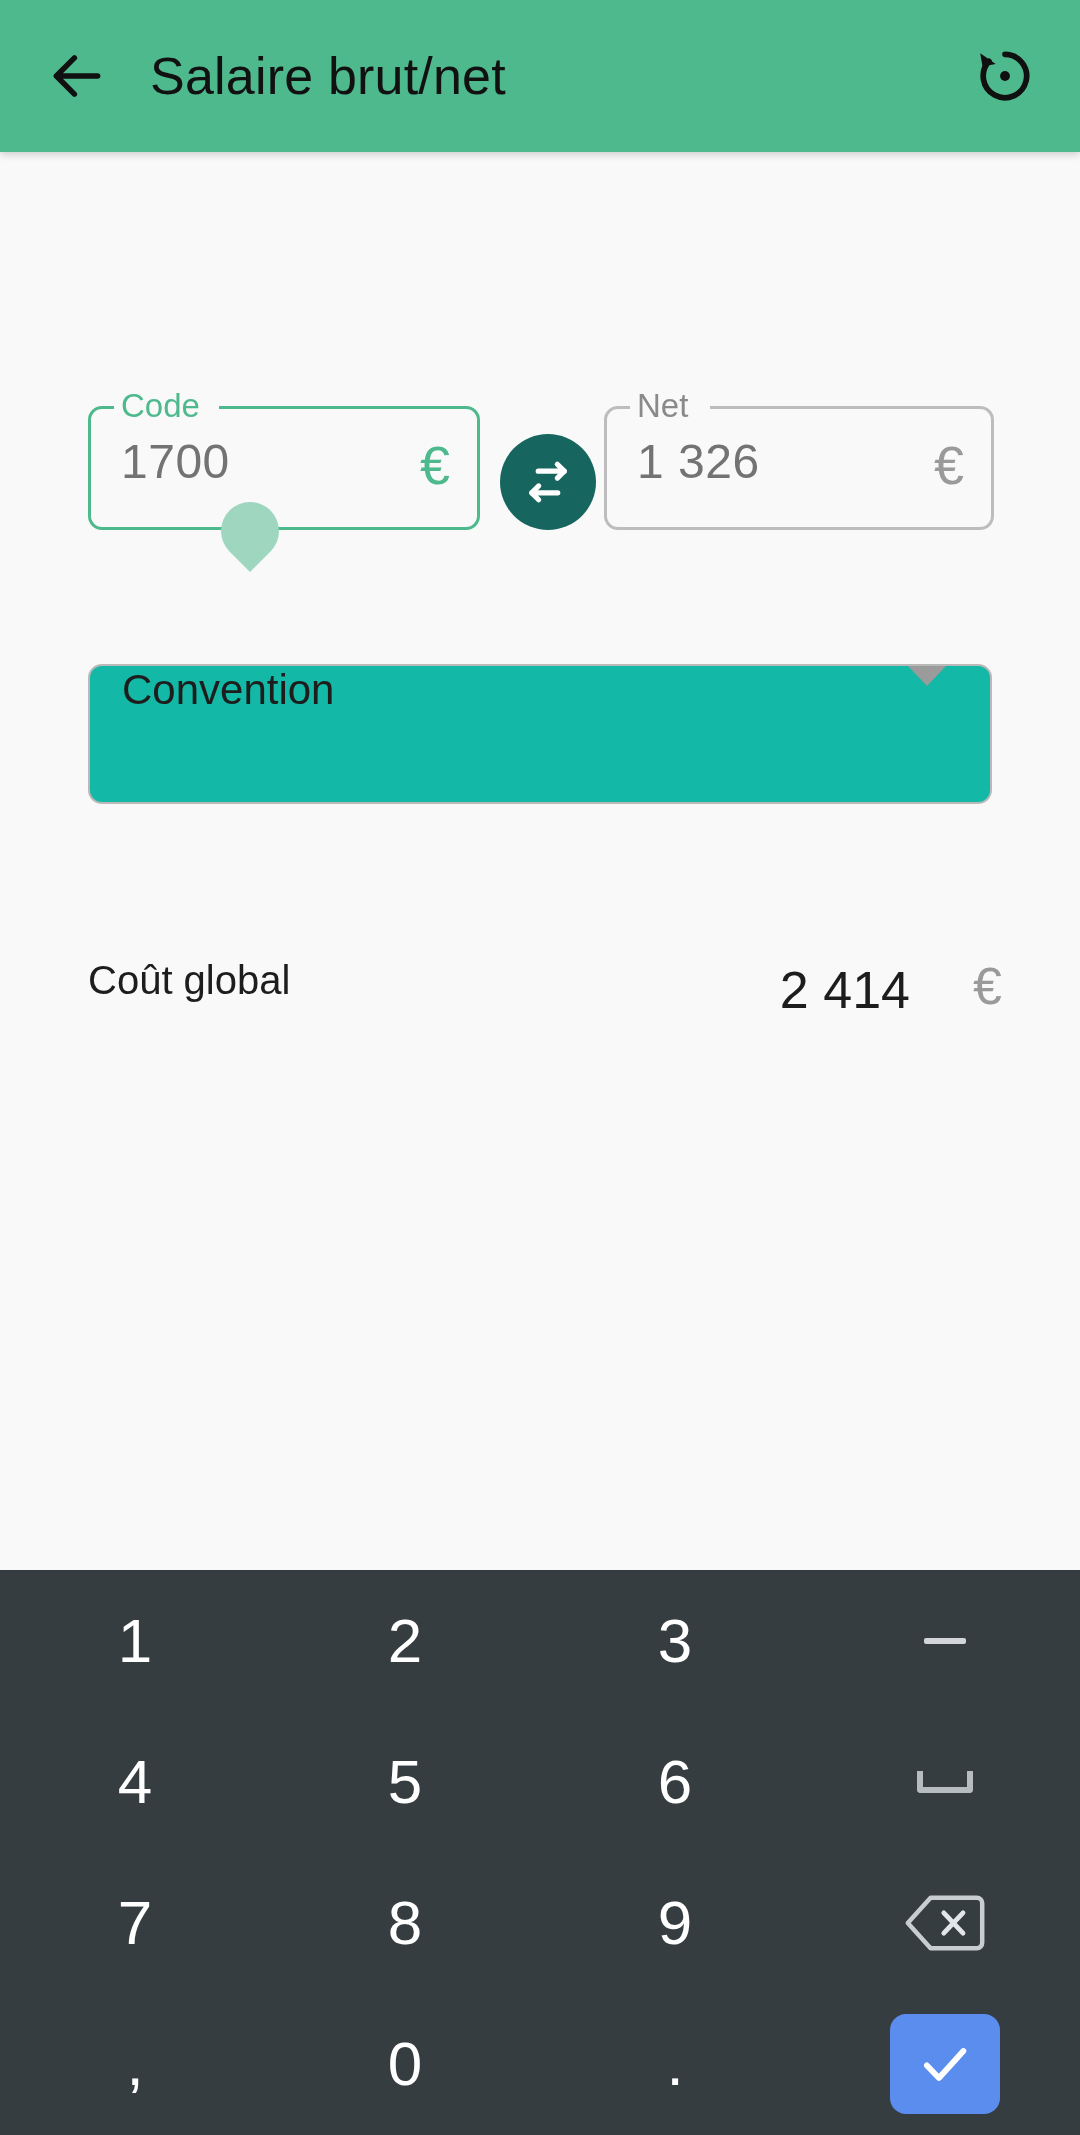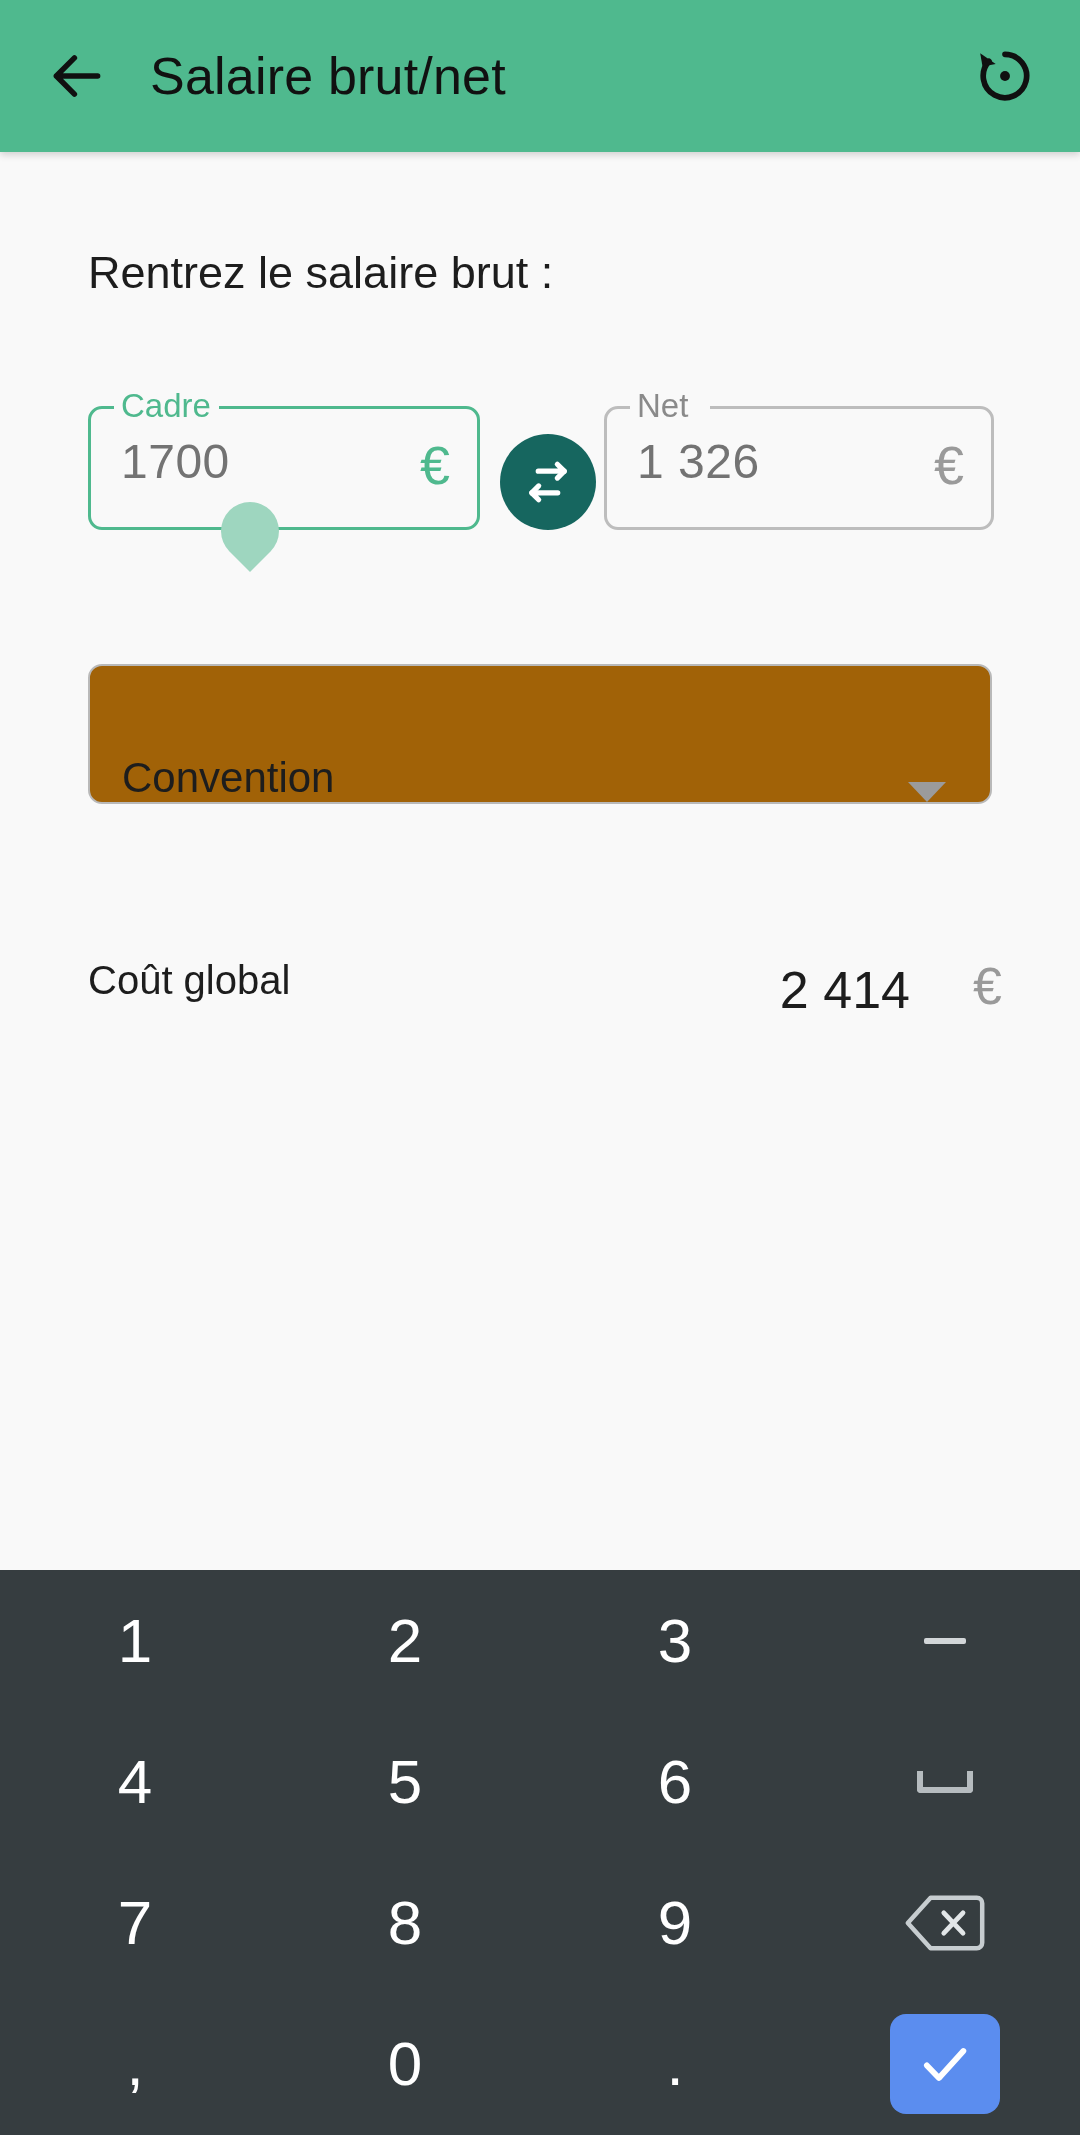--- a/index.html
+++ b/index.html
@@ -176,23 +176,23 @@
 
   
   .convention {
     position: absolute;
     top: 512px;
     left: 88px;
     width: 904px;
     height: 140px;
     border: 2px solid #b9b9b9;
     border-radius: 14px;
-    background: #a16207;
-    display: flex;
-    align-items: flex-end;
+    background: #14b8a6;
+    display: flex;
+    align-items: flex-start;
     cursor: pointer;
   }
   .convention-label {
     margin-left: 32px;
     font-size: 42px;
     color: #1d1d1d;
     white-space: nowrap;
   }
   .convention-value {
     margin-left: 70px;
@@ -309,28 +309,27 @@
       <svg width="62" height="62" viewBox="0 0 24 24">
         <path d="M12 3.6a8.4 8.4 0 1 1-6.2 2.7" fill="none" stroke="#101010" stroke-width="2.2" stroke-linecap="round"></path>
         <path d="M2.4 3.2l0.9 5.1 5.1-0.9z" fill="#101010"></path>
         <circle cx="12" cy="12" r="1.9" fill="#101010"></circle>
       </svg>
     </div>
   </div>
 
   <div class="content">
 
-    <div class="prompt">Rentrez le salaire brut :</div>
 
     <div class="input-row">
 
       <div class="field focused" style="left:88px; width:392px;">
         <div class="outline"></div>
         <div class="notch" style="width:105px;"></div>
-        <div class="field-label">Cadre</div>
+        <div class="field-label">Code</div>
         <div class="field-value">1700</div>
         <div class="field-currency">€</div>
         <div class="cursor-handle">
           <div class="drop"></div>
         </div>
       </div>
 
       <div class="swap-btn">
         <svg width="52" height="52" viewBox="0 0 24 24">
           <path d="M7.5 7h12l-3.2-3.2M16.5 17h-12l3.2 3.2" fill="none" stroke="#ffffff" stroke-width="2.4" stroke-linecap="round" stroke-linejoin="round"></path>

